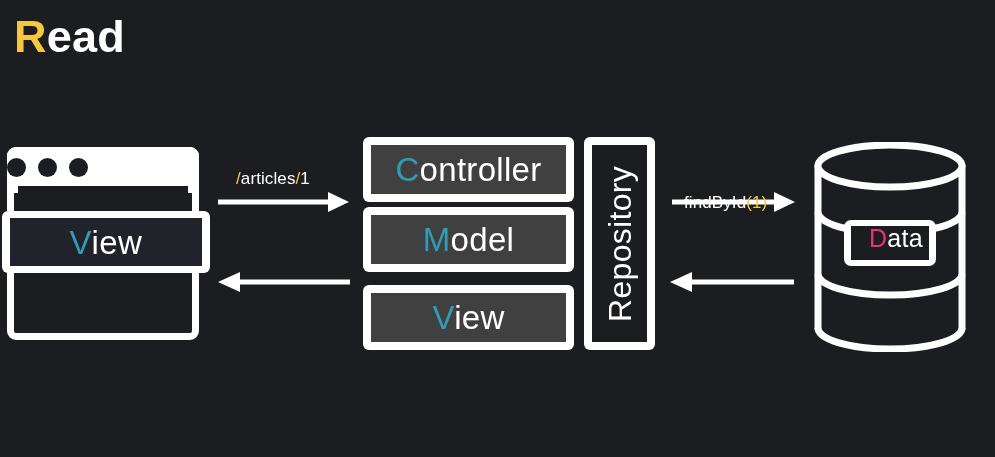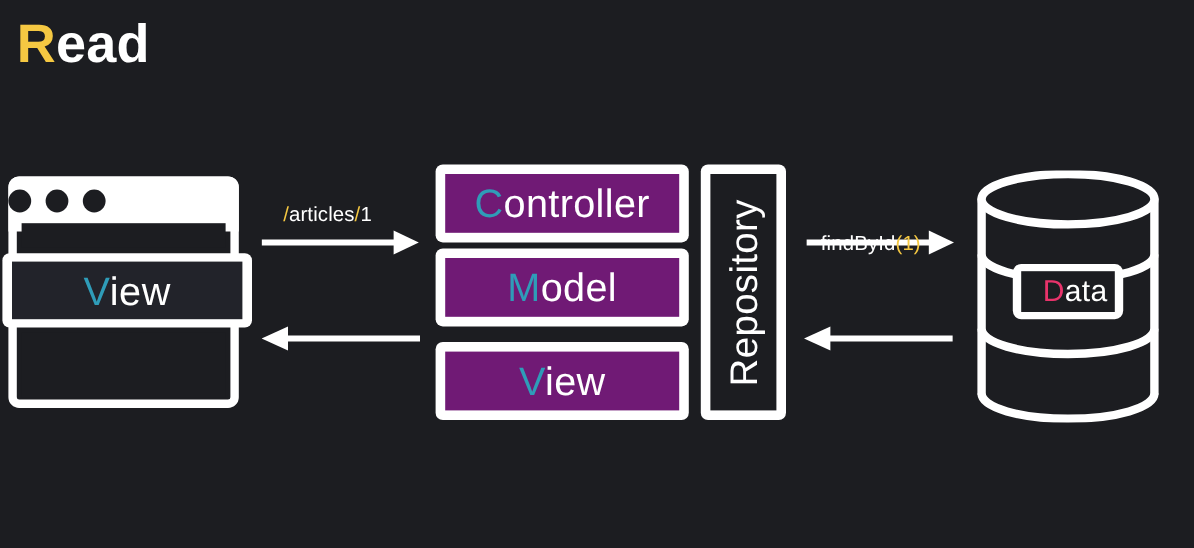--- a/index.html
+++ b/index.html
@@ -126,21 +126,21 @@
     background: #ffffff;
     border-radius: 6px;
     box-sizing: border-box;
   }
   .mvc-box .inner {
     position: absolute;
     left: 8px;
     top: 8px;
     right: 8px;
     bottom: 8px;
-    background: #701a75;
+    background: #404040;
     display: flex;
     align-items: center;
     justify-content: center;
   }
   .mvc-box .inner .word {
     font-size: 33px;
     font-weight: 500;
     color: #ffffff;
     letter-spacing: 0.3px;
     line-height: 1;
@@ -202,21 +202,20 @@
     box-sizing: border-box;
   }
   .db-label .inner {
     position: absolute;
     left: 7px;
     top: 6px;
     right: 7px;
     bottom: 6px;
     background: #1c1d21;
     display: flex;
-    align-items: center;
     justify-content: center;
     padding-left: 12px;
   }
   .db-label .inner .word {
     font-size: 25px;
     font-weight: 500;
     color: #ffffff;
     letter-spacing: 0.3px;
     line-height: 1;
   }

